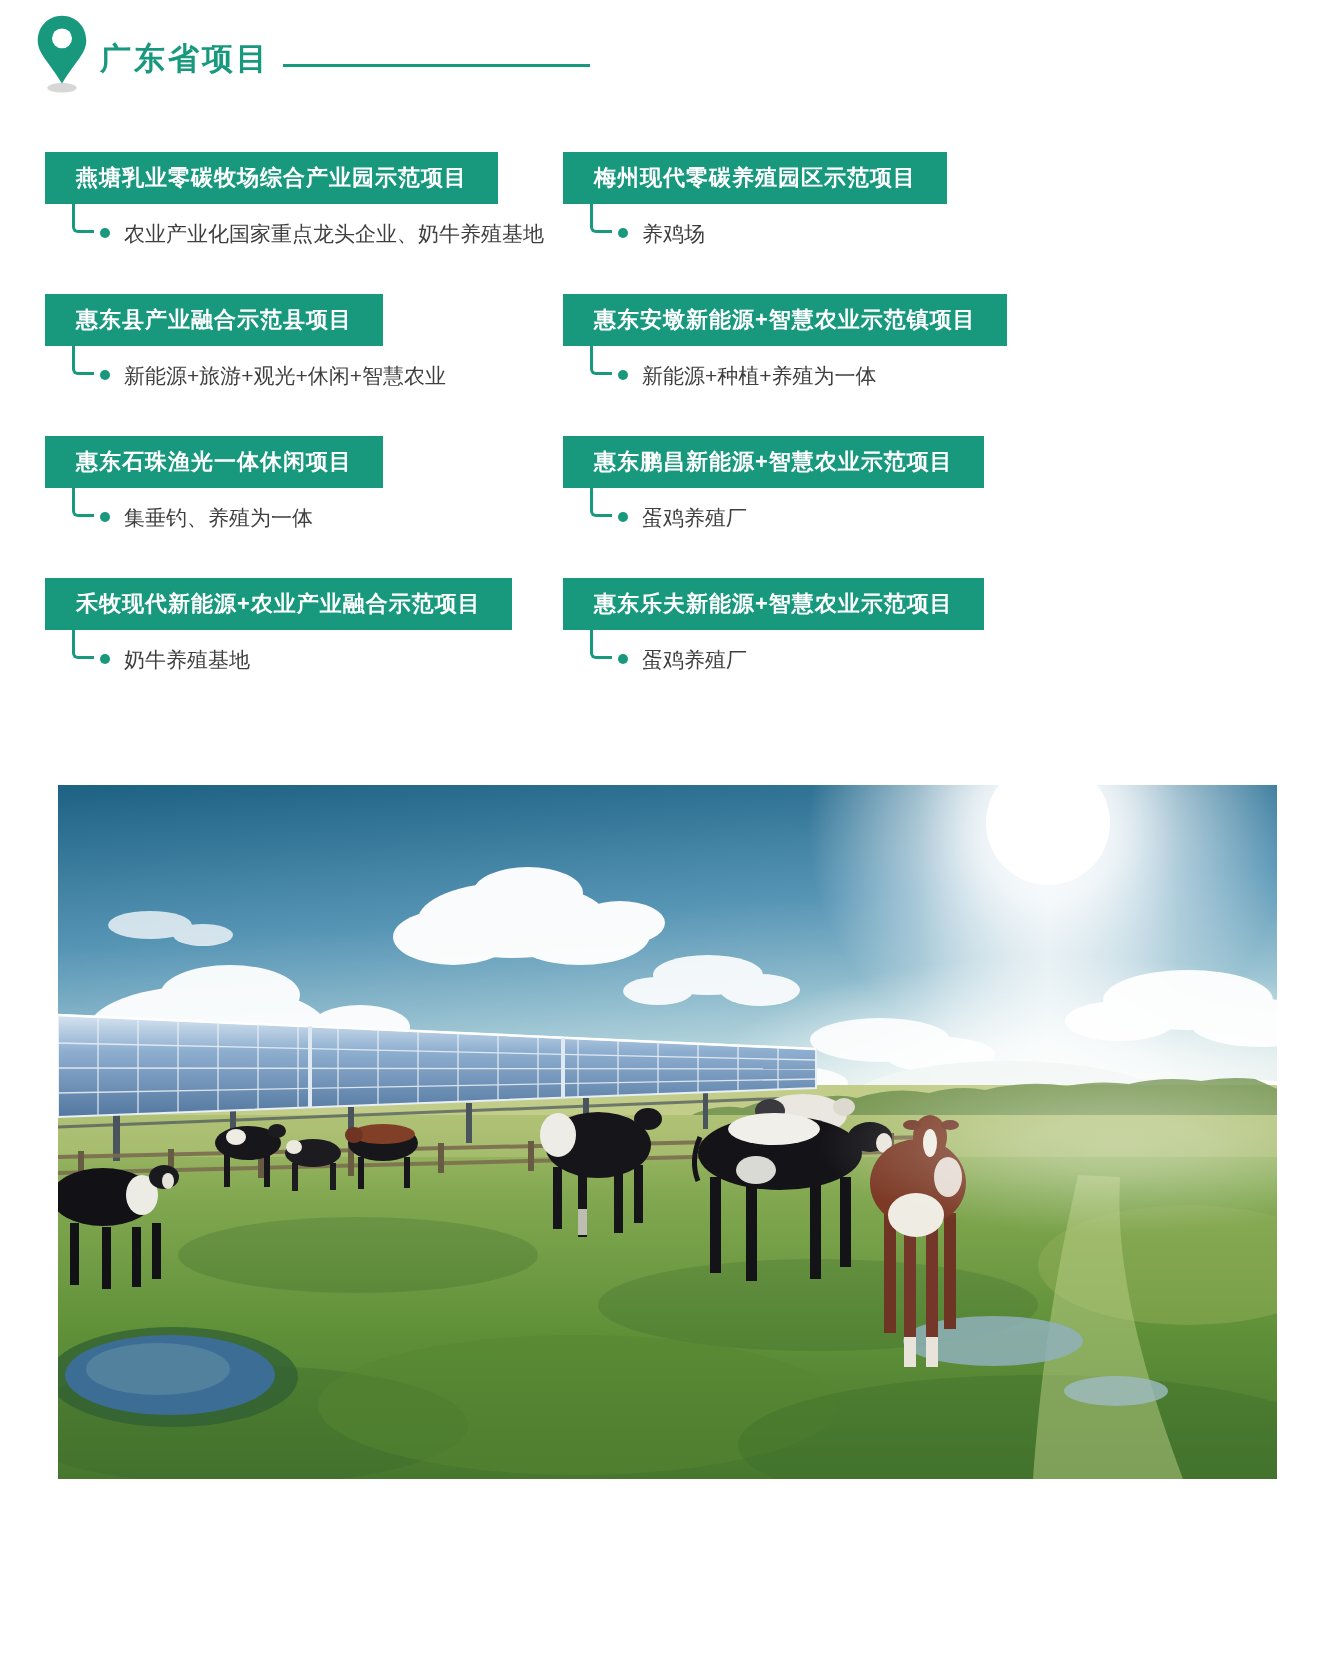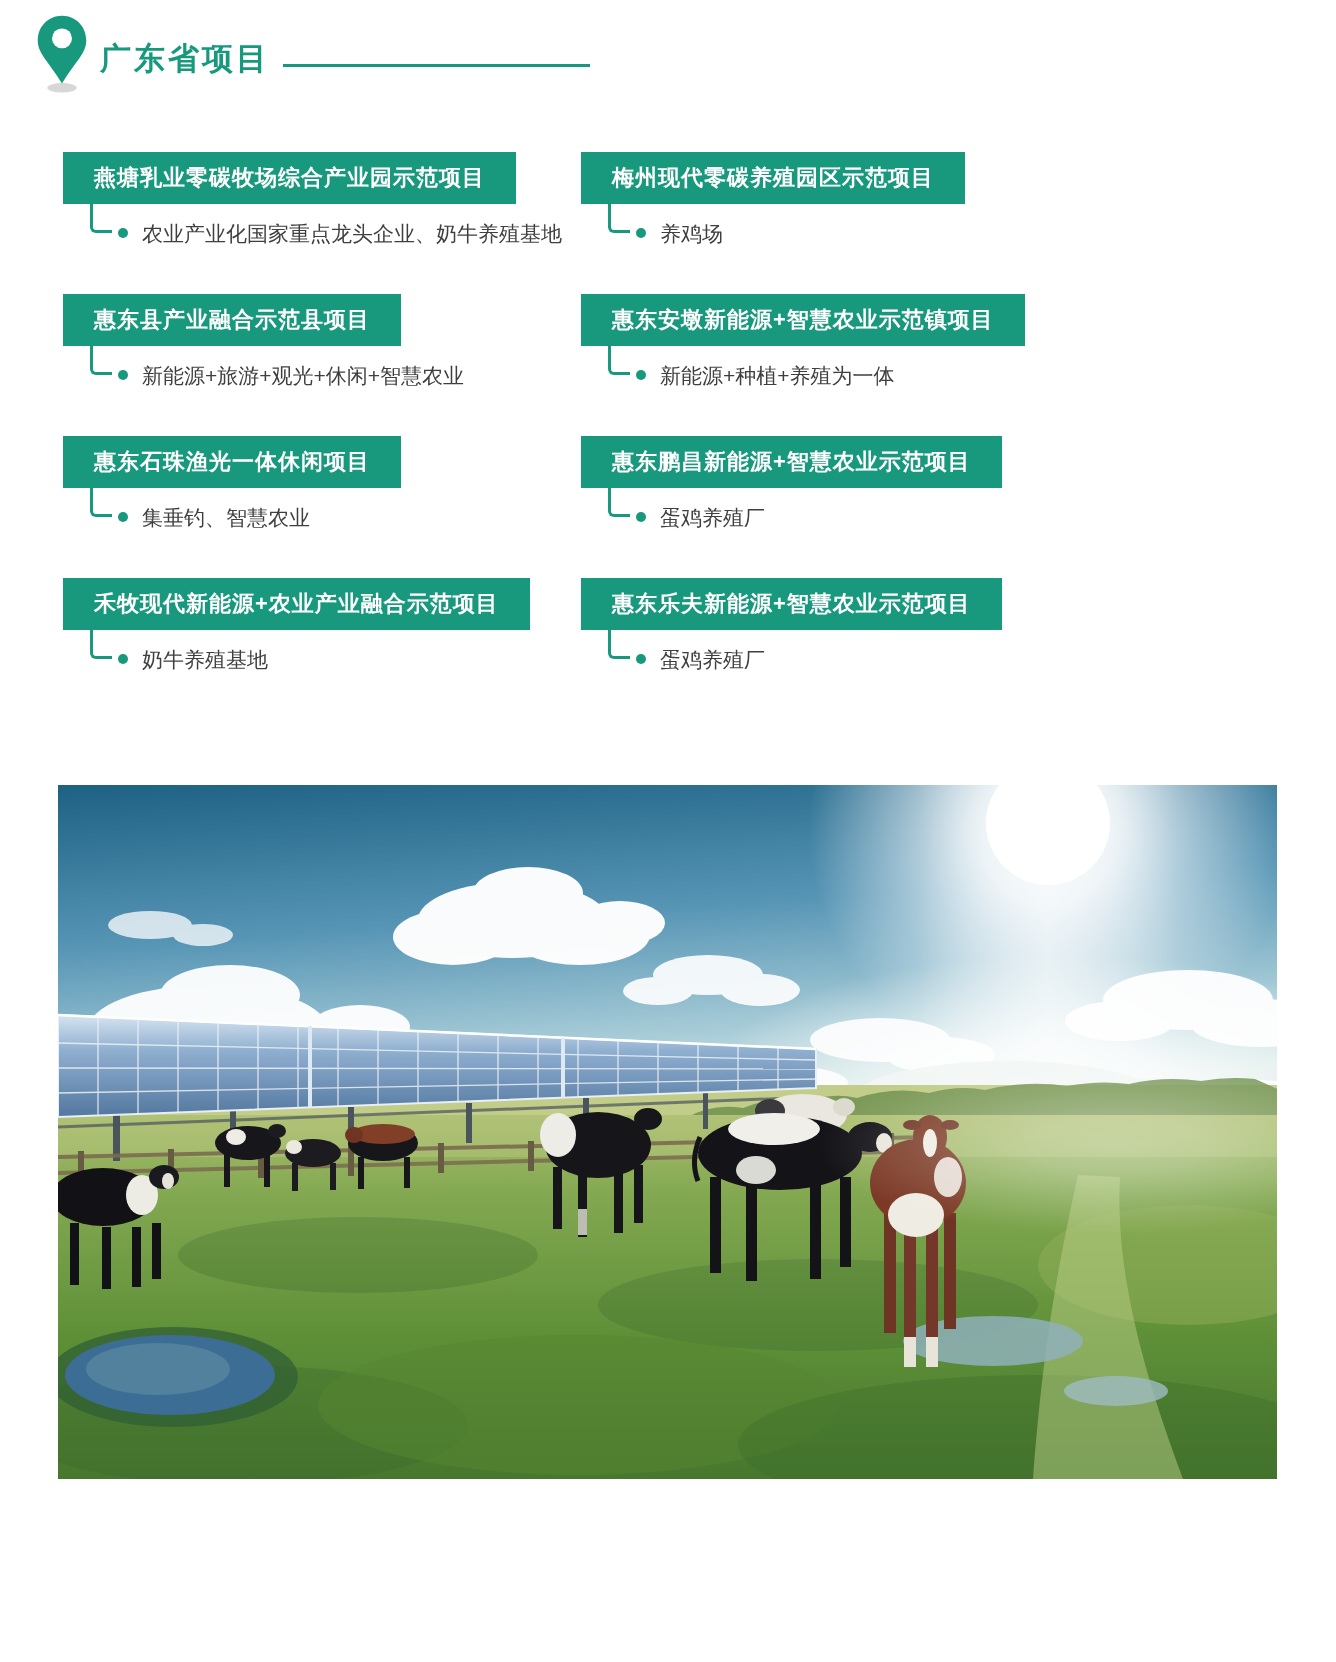--- a/index.html
+++ b/index.html
@@ -12,21 +12,21 @@
   .page{position:relative;width:1277px;height:1662px;background:#fff;overflow:hidden;}
 
   
   .hdr{position:relative;height:152px;}
   .pin{position:absolute;left:36px;top:14px;width:52px;height:80px;}
   .title{position:absolute;left:100px;top:38px;margin:0;font-size:31px;font-weight:700;
          color:var(--green);letter-spacing:3px;white-space:nowrap;}
   .rule{position:absolute;left:283px;top:64px;width:307px;height:3px;background:var(--green);}
 
   
-  .cols{display:flex;padding-left:63px;}
+  .cols{display:flex;padding-left:45px;}
   .col-left{flex:0 0 518px;}
   .col-right{flex:1;}
   .project{margin-bottom:38px;}
   .project.extra-gap{margin-top:12px;}
   .banner{display:inline-block;background:var(--green);color:#fff;font-weight:700;
           font-size:22px;line-height:24px;padding:14px 31px;white-space:nowrap;letter-spacing:1px;}
   .sub{position:relative;height:52px;margin-left:27px;}
   .elbow{position:absolute;left:0;top:-2px;width:22px;height:31px;
          border-left:3px solid var(--green);border-bottom:3px solid var(--green);
          border-bottom-left-radius:6px;}
@@ -72,21 +72,21 @@
           <span class="dot"></span>
           <span class="desc">新能源+旅游+观光+休闲+智慧农业</span>
         </div>
       </div>
 
       <div class="project">
         <div class="banner"><span>惠东石珠渔光一体休闲项目</span></div>
         <div class="sub">
           <span class="elbow"></span>
           <span class="dot"></span>
-          <span class="desc">集垂钓、智慧农业</span>
+          <span class="desc">集垂钓、养殖为一体</span>
         </div>
       </div>
 
 
       <div class="project extra-gap">
         <div class="banner"><span>禾牧现代新能源+农业产业融合示范项目</span></div>
         <div class="sub">
           <span class="elbow"></span>
           <span class="dot"></span>
           <span class="desc">奶牛养殖基地</span>

